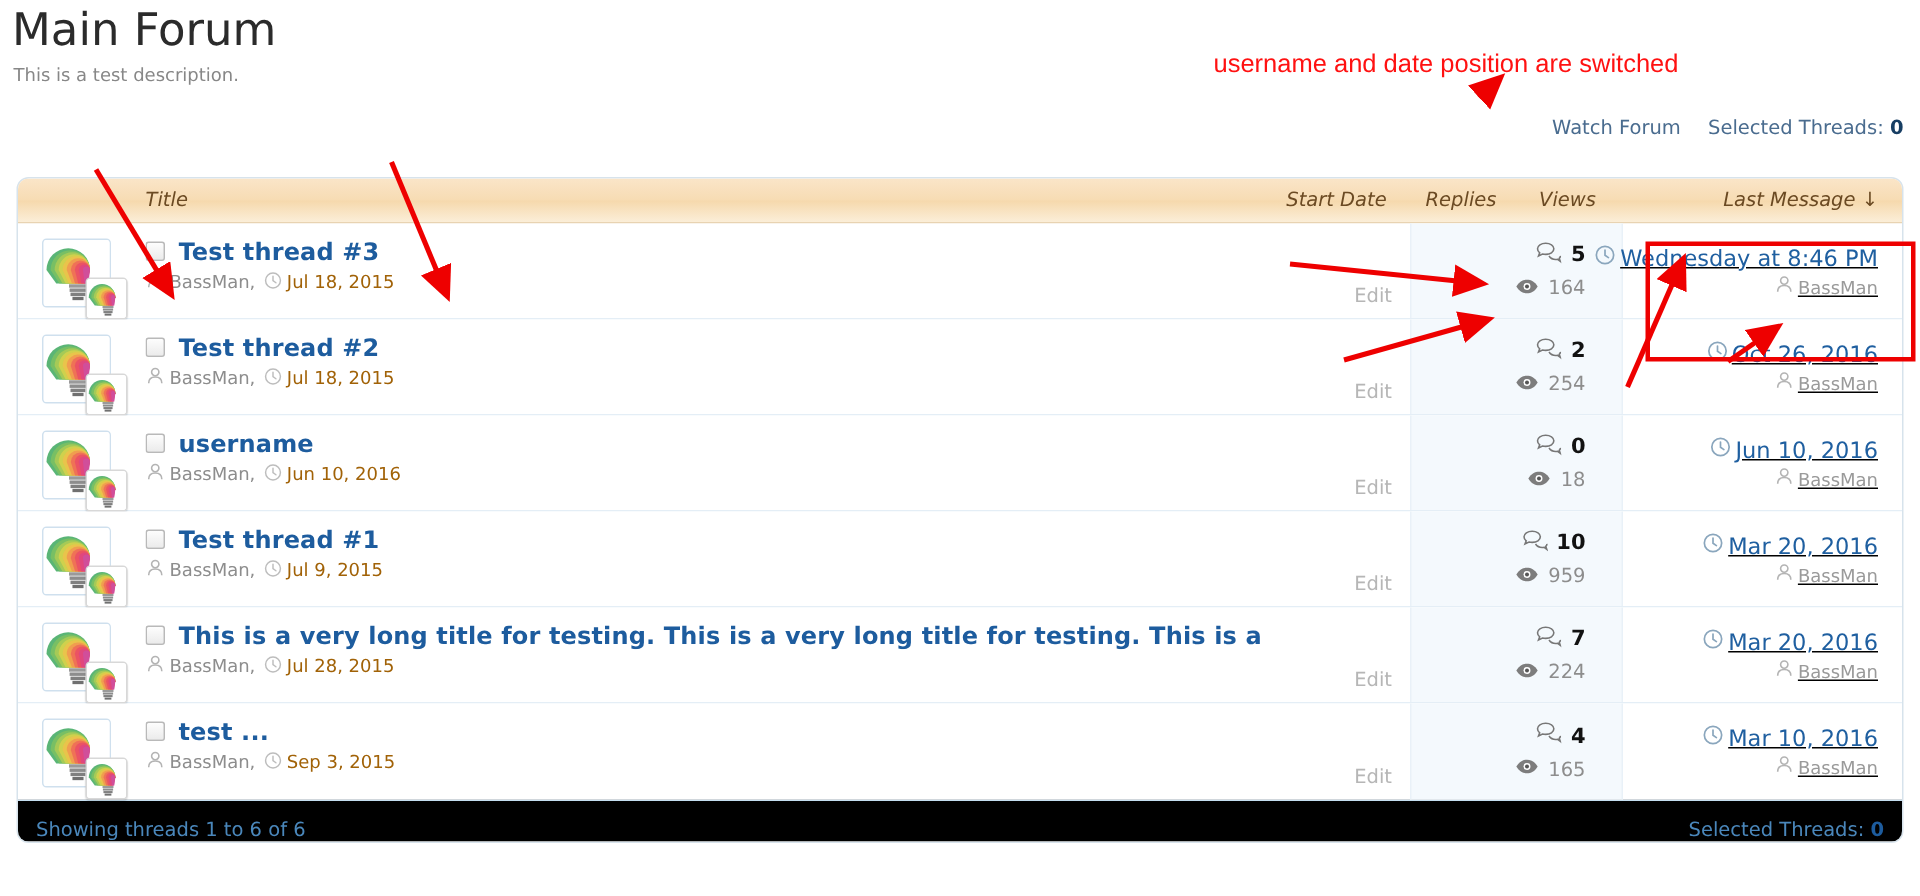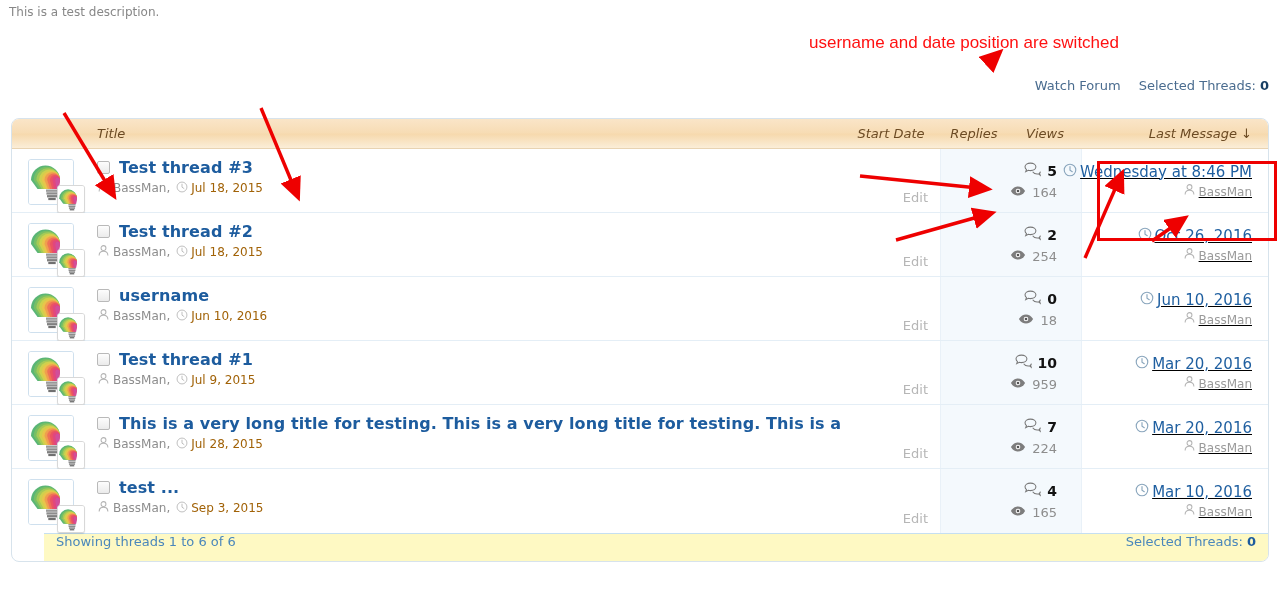--- a/index.html
+++ b/index.html
@@ -118,24 +118,24 @@
     font-size: 15px; color: #1f5fa0; white-space: nowrap;
     display: flex; align-items: center; justify-content: flex-end; line-height: 19px;
   }
   .last-user {
     font-size: 12px; color: #9a9a9a; margin-top: 1px;
     display: flex; align-items: flex-end; justify-content: flex-end;
   }
 
   
   .tfoot {
-    display: flex; align-items: flex-start; justify-content: space-between;
+    display: flex; align-items: flex-end; justify-content: space-between;
     height: 28px; padding: 0 12px;
-    background: #fef9c3; border-top: 1px solid #c5dff1;
-    font-size: 13px; color: #4a87bb; margin-left: 32px;
+    background: #000000; border-top: 1px solid #c5dff1;
+    font-size: 13px; color: #4a87bb;
   }
   .tfoot b { color: #1d5c9e; }
 
   
   .anno-layer { position: absolute; inset: 0; pointer-events: none; }
   .anno-text {
     position: absolute; left: 809px; top: 33px;
     font-family: "Liberation Sans", sans-serif;
     font-size: 17px; color: #ff1111; white-space: nowrap;
   }
@@ -143,20 +143,21 @@
     position: absolute; left: 1097px; top: 161px; width: 180px; height: 80px;
     border: 3px solid #ee0000;
   }
 </style>
 </head>
 <body>
 
 <div id="root">
 
   <div class="page-head">
+    <h1 class="page-title">Main Forum</h1>
     <div class="page-desc">This is a test description.</div>
   </div>
 
   <div class="top-links">
     <a href="#">Watch Forum</a>
     <span class="sel-threads"><span>Selected Threads:</span> <b>0</b></span>
   </div>
 
   <div class="panel">
 

